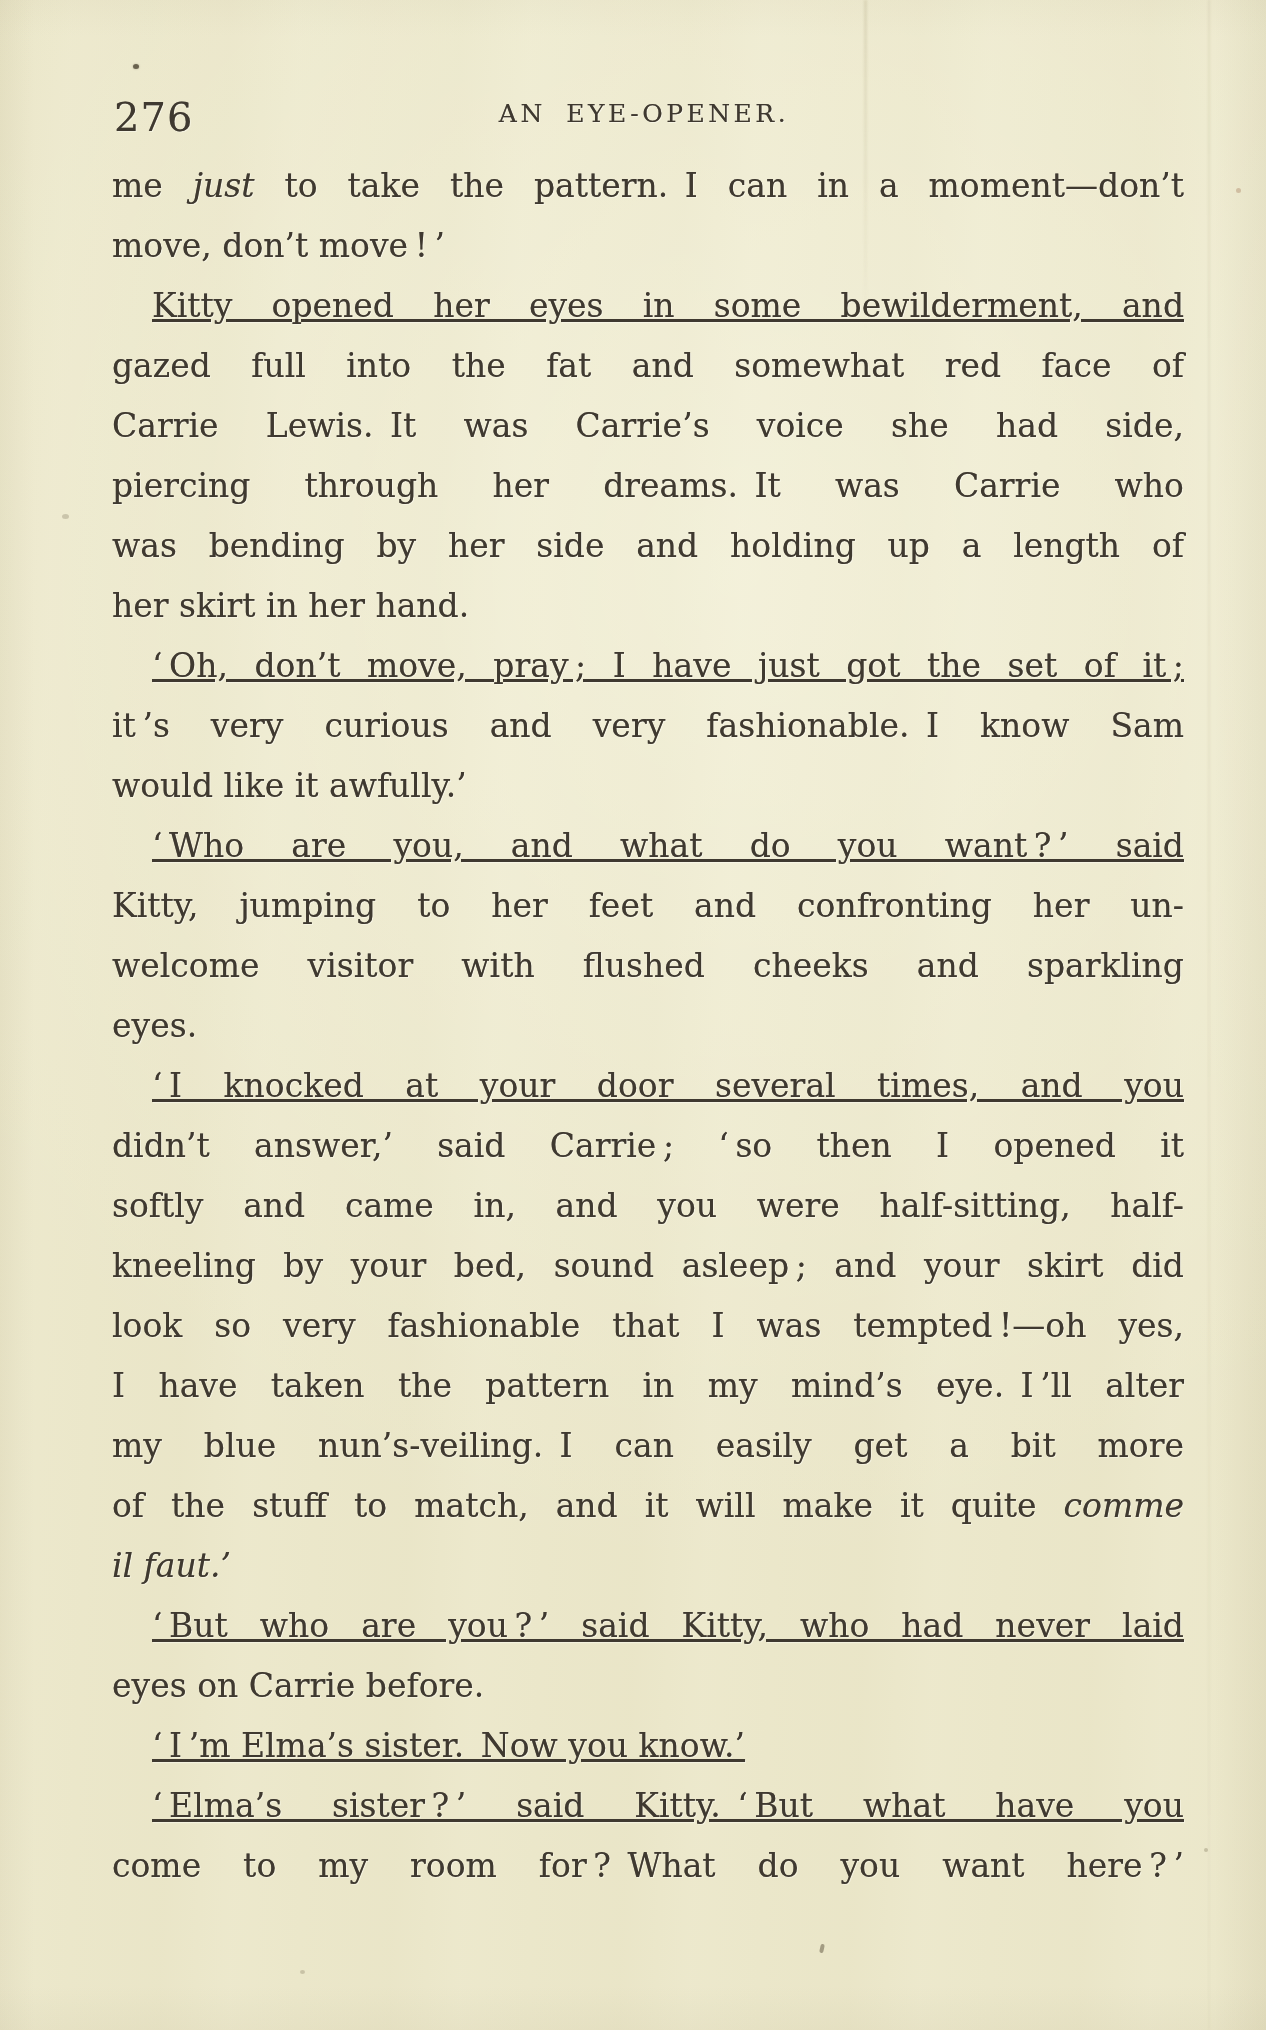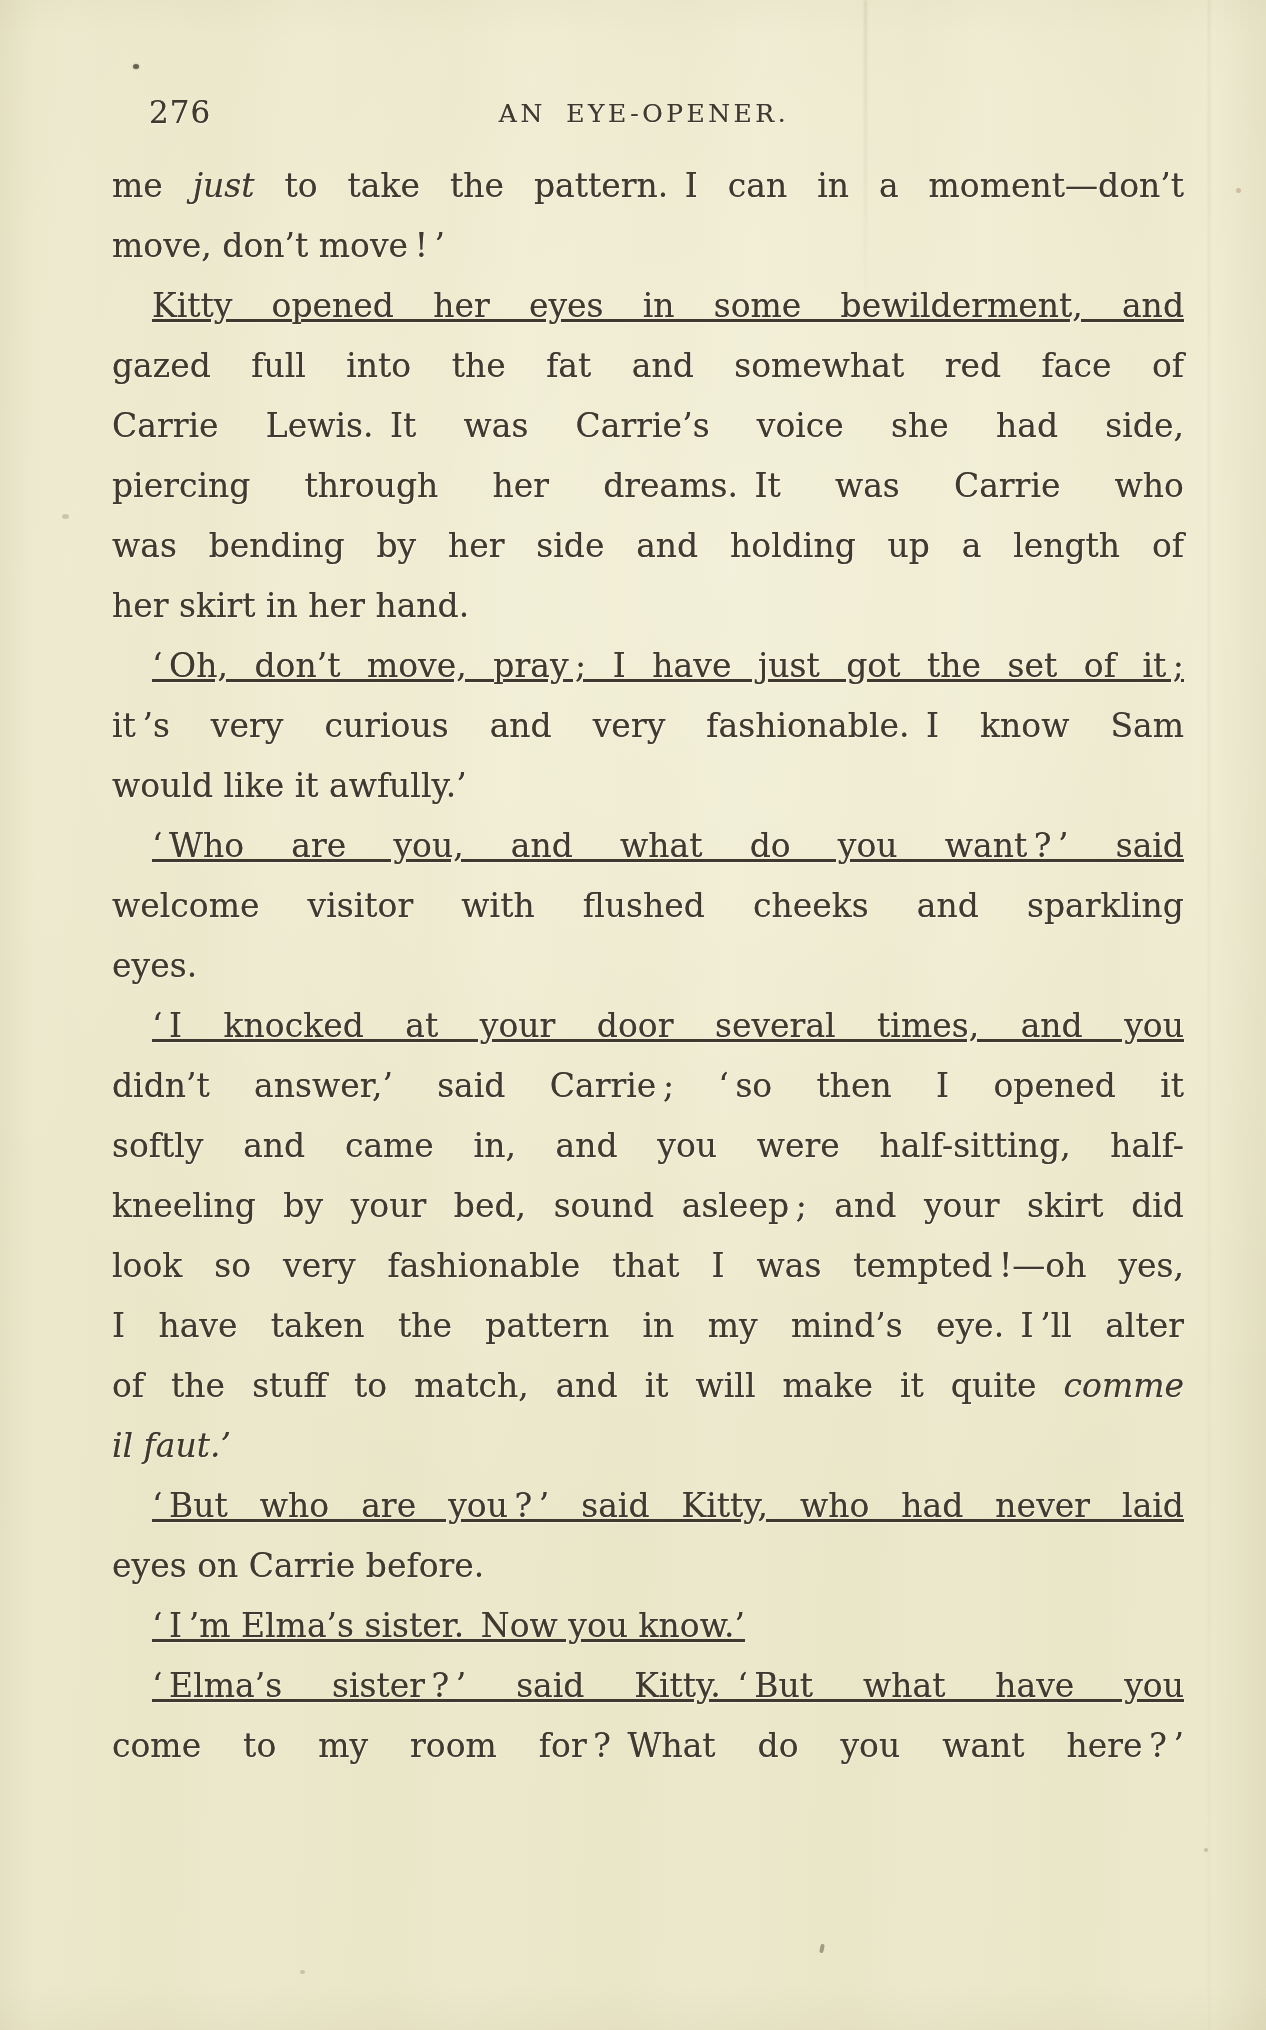--- a/index.html
+++ b/index.html
@@ -15,21 +15,21 @@
       linear-gradient(180deg, rgba(168,156,118,0.06) 0px, rgba(168,156,118,0) 36px),
       repeating-linear-gradient(92deg,
         rgba(223,216,180,0.10) 0px, rgba(248,245,224,0.10) 70px,
         rgba(233,228,196,0.08) 150px, rgba(223,216,180,0.10) 230px),
       #ebe7ca;
     font-family:"DejaVu Serif","Liberation Serif",serif;
     color:#3f3930;
     text-shadow: 0 0 0.6px rgba(63,57,48,0.55), 1px 1.2px 0 rgba(255,255,248,0.45);
   }
   .running-head{position:absolute;left:112px;top:94px;width:1072px;height:46px;}
-  .page-num{position:absolute;left:2px;top:0;font-size:31px;letter-spacing:1px;margin-left:35px;}
+  .page-num{position:absolute;left:2px;top:0;font-size:40px;letter-spacing:1px;}
   .head-title{position:absolute;left:0;right:8px;top:5px;text-align:center;
     font-size:25px;letter-spacing:3.5px;word-spacing:9px;}
   .text-block{position:absolute;left:112px;top:156px;width:1072px;
     font-size:33px;line-height:60px;}
   .line{text-align:justify;text-align-last:left;white-space:normal;}
   .line.jl{text-align-last:justify;}
   .line.ind{text-indent:40px;text-decoration:underline;}
   .line em{font-style:italic;}
   .speck{position:absolute;border-radius:50%;}
   #s1{left:133px;top:64px;width:6px;height:5px;background:rgba(73,64,46,0.8);box-shadow:0 0 1.5px rgba(73,64,46,0.5);}
@@ -62,28 +62,30 @@
       <div class="line jl ind"><span>Kitty opened her eyes in some bewilderment, and</span></div>
       <div class="line jl"><span>gazed full into the fat and somewhat red face of</span></div>
       <div class="line jl"><span>Carrie Lewis. It was Carrie’s voice she had side,</span></div>
       <div class="line jl"><span>piercing through her dreams. It was Carrie who</span></div>
       <div class="line jl"><span>was bending by her side and holding up a length of</span></div>
       <div class="line"><span>her skirt in her hand.</span></div>
       <div class="line jl ind"><span>‘ Oh, don’t move, pray ; I have just got the set of it ;</span></div>
       <div class="line jl"><span>it ’s very curious and very fashionable. I know Sam</span></div>
       <div class="line"><span>would like it awfully.’</span></div>
       <div class="line jl ind"><span>‘ Who are you, and what do you want ? ’ said</span></div>
+      <div class="line jl"><span>Kitty, jumping to her feet and confronting her un-</span></div>
       <div class="line jl"><span>welcome visitor with flushed cheeks and sparkling</span></div>
       <div class="line"><span>eyes.</span></div>
       <div class="line jl ind"><span>‘ I knocked at your door several times, and you</span></div>
       <div class="line jl"><span>didn’t answer,’ said Carrie ; ‘ so then I opened it</span></div>
       <div class="line jl"><span>softly and came in, and you were half-sitting, half-</span></div>
       <div class="line jl"><span>kneeling by your bed, sound asleep ; and your skirt did</span></div>
       <div class="line jl"><span>look so very fashionable that I was tempted !—oh yes,</span></div>
       <div class="line jl"><span>I have taken the pattern in my mind’s eye. I ’ll alter</span></div>
+      <div class="line jl"><span>my blue nun’s-veiling. I can easily get a bit more</span></div>
       <div class="line jl"><span>of the stuff to match, and it will make it quite </span><em>comme</em></div>
       <div class="line"><em>il faut.’</em></div>
       <div class="line jl ind"><span>‘ But who are you ? ’ said Kitty, who had never laid</span></div>
       <div class="line"><span>eyes on Carrie before.</span></div>
       <div class="line ind"><span>‘ I ’m Elma’s sister. Now you know.’</span></div>
       <div class="line jl ind"><span>‘ Elma’s sister ? ’ said Kitty. ‘ But what have you</span></div>
       <div class="line jl"><span>come to my room for ? What do you want here ? ’</span></div>
     </main>
 
   <div class="speck" id="s1"></div>

